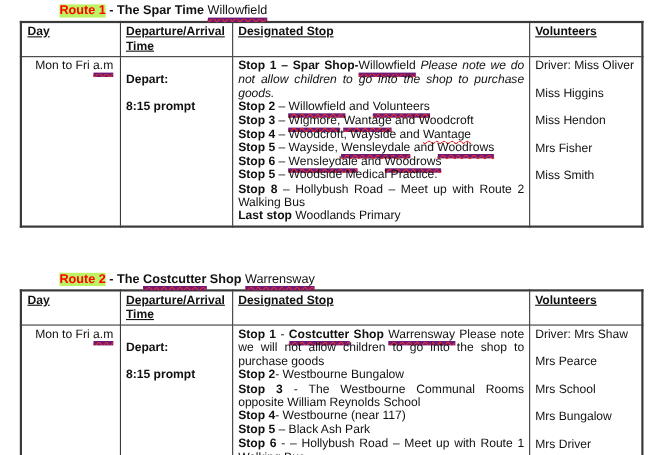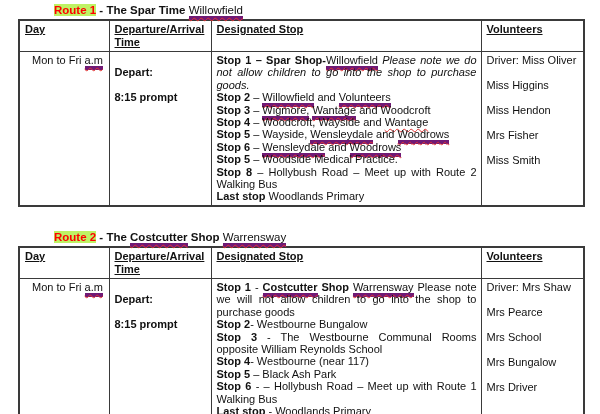--- a/index.html
+++ b/index.html
@@ -6,21 +6,21 @@
   .page{
     position:relative;width:600px;height:414px;overflow:hidden;
     background:#ffffff;color:#111;
     font-family:"Liberation Sans","DejaVu Sans",sans-serif;
     font-size:11px;
   }
   .route-title{
     margin:0 0 2px 54px;padding-top:3px;
     font-size:11.5px;line-height:14px;white-space:nowrap;
   }
-  .route-title.second{margin-top:20px;}
+  .route-title.second{margin-top:37px;}
   table.route-table{
     border-collapse:collapse;table-layout:fixed;
     width:565px;margin-left:18px;
     border:2px solid #3a3a3a;
   }
   .c-day{width:90px;}
   .c-time{width:102px;}
   .c-stops{width:270px;}
   .c-vols{width:103px;}
   th,td{

